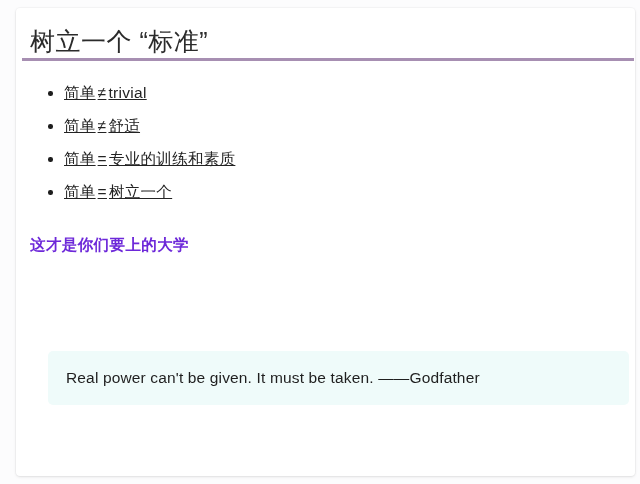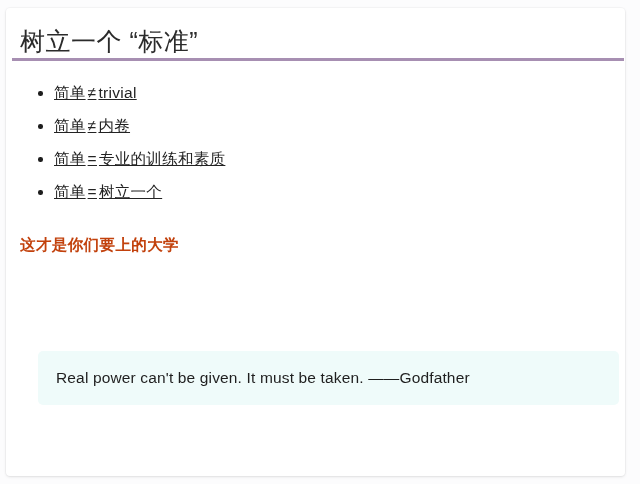--- a/index.html
+++ b/index.html
@@ -10,21 +10,21 @@
     overflow: hidden;
   }
   body {
     background: #fcfcfd;
     font-family: "Liberation Sans", "DejaVu Sans", sans-serif;
     -webkit-font-smoothing: antialiased;
   }
 
   .slide-card {
     position: absolute;
-    left: 6px;
+    left: 16px;
     top: 8px;
     width: 619px;
     height: 468px;
     background: #ffffff;
     border-radius: 4px;
     box-shadow: 0 1px 3px rgba(0,0,0,0.10), 0 0 0 1px rgba(0,0,0,0.025);
     box-sizing: border-box;
     overflow: hidden;
   }
 
@@ -89,21 +89,21 @@
     border-radius: 50%;
     background: #1d1d1d;
   }
   .bullet-list .op {
     padding: 0 2px;
   }
 
   .emphasis-line {
     font-size: 15.5px;
     line-height: 26px;
-    color: #c2410c;
+    color: #6d28d9;
     font-weight: bold;
     margin: 24px 0 0 0;
     letter-spacing: 0.4px;
   }
 
   .quote-box {
     position: absolute;
     left: 32px;
     top: 343px;
     width: 581px;
@@ -133,21 +133,21 @@
   <div class="title-divider"></div>
 
   <div class="slide-body">
 
 
     <ul class="bullet-list">
       <li>
         <span>简单</span><span class="op">≠</span><span>trivial</span>
       </li>
       <li>
-        <span>简单</span><span class="op">≠</span><span>内卷</span>
+        <span>简单</span><span class="op">≠</span><span>舒适</span>
       </li>
       <li>
         <span>简单</span><span class="op">=</span><span>专业的训练和素质</span>
       </li>
       <li>
         <span>简单</span><span class="op">=</span><span>树立一个</span>
       </li>
     </ul>
 
     <p class="emphasis-line">这才是你们要上的大学</p>

